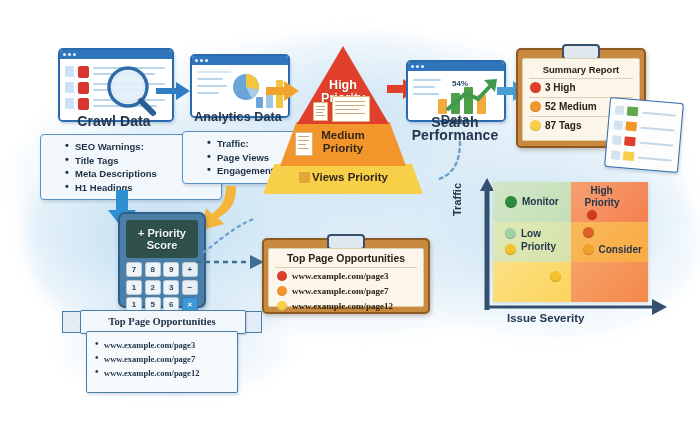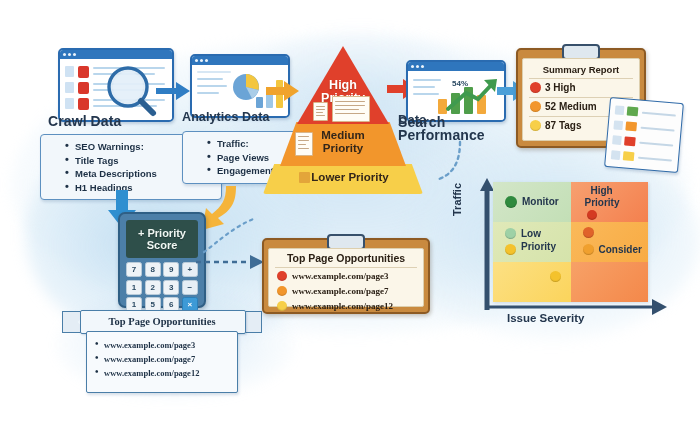--- a/index.html
+++ b/index.html
@@ -30,21 +30,21 @@
   
   .browser{position:absolute;background:#fdfdfd;border:2px solid #2a6bb0;border-radius:5px;
            box-shadow:1px 2px 3px rgba(40,80,130,.22);overflow:hidden;}
   .bbar{height:9px;background:#2f76bd;display:flex;align-items:center;gap:2px;padding-left:3px;}
   .bdot{width:3px;height:3px;border-radius:50%;background:#eaf3fb;}
   .bbody{position:relative;height:calc(100% - 9px);background:#fff;}
   .line{position:absolute;height:2px;background:#b9d6ec;border-radius:1px;}
   .sq{position:absolute;background:#cfe2f3;border-radius:1px;}
   .badge{position:absolute;background:#d9372b;border-radius:2px;}
 
-  .cardlabel{position:absolute;text-align:left;color:#23364d;
+  .cardlabel{position:absolute;text-align:center;color:#23364d;
              font-family:"Liberation Sans", sans-serif;font-weight:600;letter-spacing:.1px;}
 
   
   .note{position:absolute;background:#f2f7fb;border:1.5px solid #5d90c0;border-radius:4px;
         box-shadow:1px 2px 3px rgba(40,80,130,.18);padding:5px 24px;}
   .note ul{margin:0;padding:0;list-style:none;}
   .note li{position:relative;padding-left:10px;color:#1d3045;font-size:9.5px;
            line-height:13.5px;font-weight:600;white-space:nowrap;}
   .note li:before{content:"•";position:absolute;left:0;top:-1px;color:#1d3045;font-size:11px;}
 
@@ -235,21 +235,21 @@
 
     <div class="tri" style="left:34px;top:0;width:92px;height:78px;background:#e0402b;
          clip-path:polygon(50% 0,100% 100%,0 100%);"></div>
 
     <div class="ptext" style="top:33px;font-size:12.5px;">High</div>
     <div class="ptext" style="top:46px;font-size:12.5px;">Priority</div>
 
     <div class="ptext dark" style="top:83px;left:16px;width:128px;font-size:11.5px;">Medium</div>
     <div class="ptext dark" style="top:96px;left:16px;width:128px;font-size:11.5px;">Priority</div>
 
-    <div class="ptext dark" style="top:125px;left:14px;width:146px;font-size:11.5px;">Lower Priority</div>
+    <div class="ptext dark" style="top:125px;left:14px;width:146px;font-size:11.5px;">Views Priority</div>
 
     <div class="pdoc" style="left:50px;top:56px;width:13px;height:17px;">
       <i style="top:3px;width:9px;"></i>
         <i style="top:6px;width:9px;"></i>
       <i style="top:9px;width:7px;"></i>
         <i style="top:12px;width:9px;"></i>
     </div>
     <div class="pdoc" style="left:69px;top:50px;width:36px;height:24px;">
       <i style="top:4px;width:30px;"></i>
         <i style="top:8px;width:30px;"></i>

